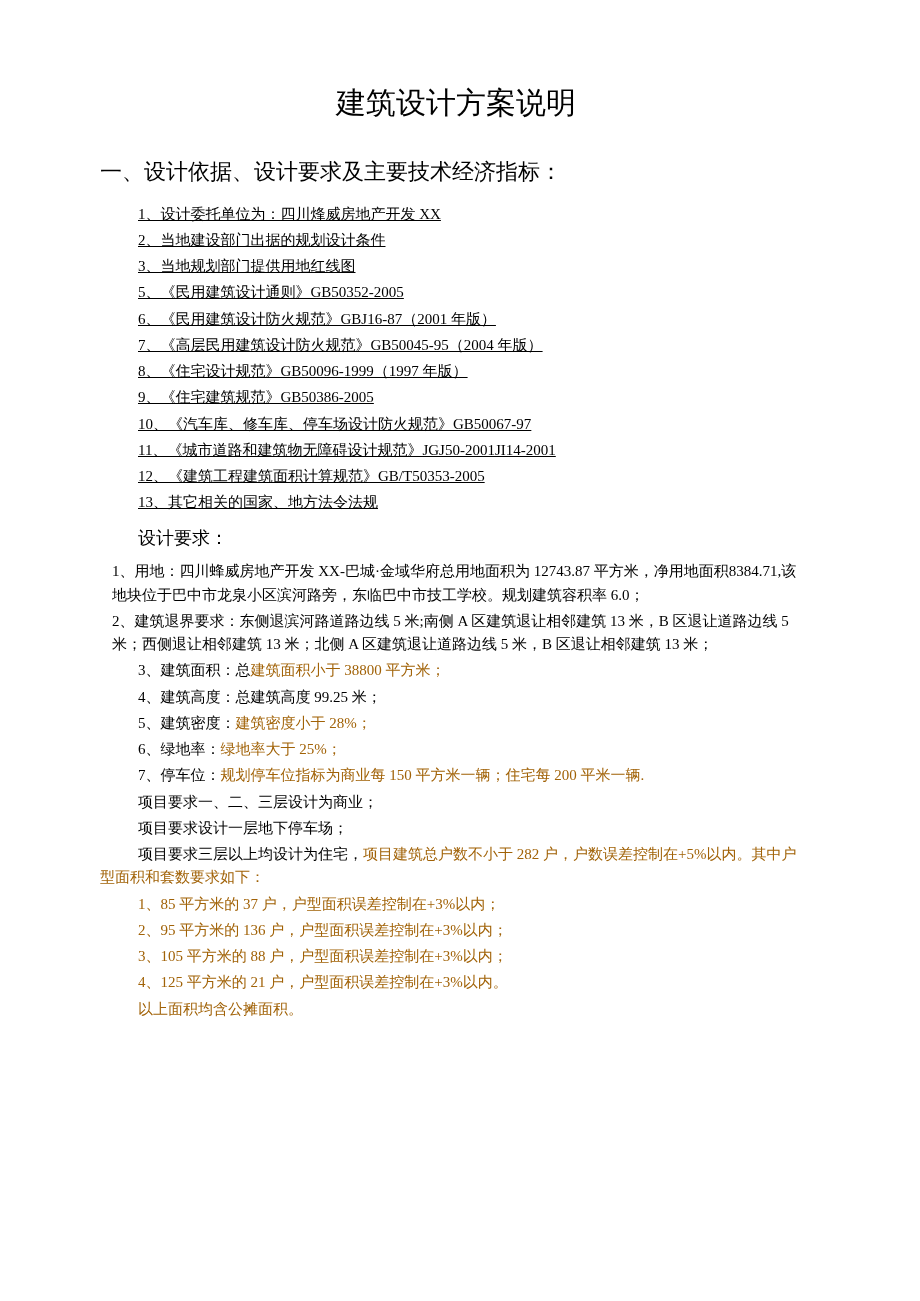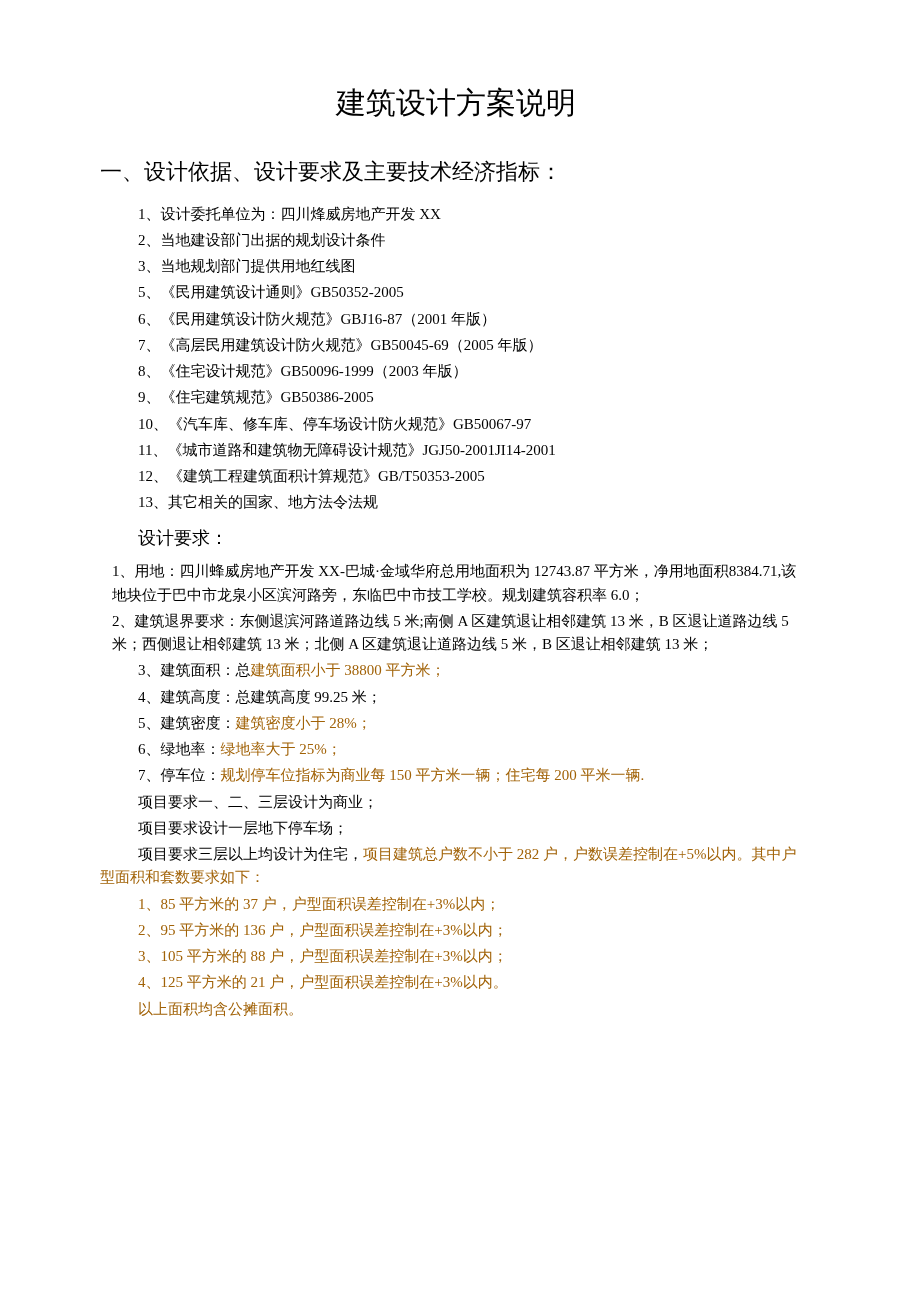--- a/index.html
+++ b/index.html
@@ -32,20 +32,21 @@
   .h2 {
     font-size: 18px;
     margin: 10px 0 8px 0;
     font-family: "SimSun", serif;
   }
   .basis-wrap { margin-left: 38px; }
   .h2-indent { margin-left: 38px; }
   .line {
     margin: 3px 0;
     font-size: 15px;
+    text-decoration: underline;
   }
   .para {
     margin: 3px 12px;
     font-size: 15px;
   }
   .indent1 { margin-left: 38px; }
   .red { color: #a16207; }
 </style>
 </head>
 <body>
@@ -56,22 +57,22 @@
 
   <div class="h1">一、设计依据、设计要求及主要技术经济指标：</div>
 
 
   <div class="basis-wrap">
     <div class="line">1、设计委托单位为：四川烽威房地产开发 XX</div>
     <div class="line">2、当地建设部门出据的规划设计条件</div>
     <div class="line">3、当地规划部门提供用地红线图</div>
     <div class="line">5、《民用建筑设计通则》GB50352-2005</div>
     <div class="line">6、《民用建筑设计防火规范》GBJ16-87（2001 年版）</div>
-    <div class="line">7、《高层民用建筑设计防火规范》GB50045-69（2005 年版）</div>
-    <div class="line">8、《住宅设计规范》GB50096-1999（2003 年版）</div>
+    <div class="line">7、《高层民用建筑设计防火规范》GB50045-95（2004 年版）</div>
+    <div class="line">8、《住宅设计规范》GB50096-1999（1997 年版）</div>
     <div class="line">9、《住宅建筑规范》GB50386-2005</div>
     <div class="line">10、《汽车库、修车库、停车场设计防火规范》GB50067-97</div>
     <div class="line">11、《城市道路和建筑物无障碍设计规范》JGJ50-2001JI14-2001</div>
     <div class="line">12、《建筑工程建筑面积计算规范》GB/T50353-2005</div>
     <div class="line">13、其它相关的国家、地方法令法规</div>
   </div>
 
   <div class="h2 h2-indent">设计要求：</div>
 
   <div>

